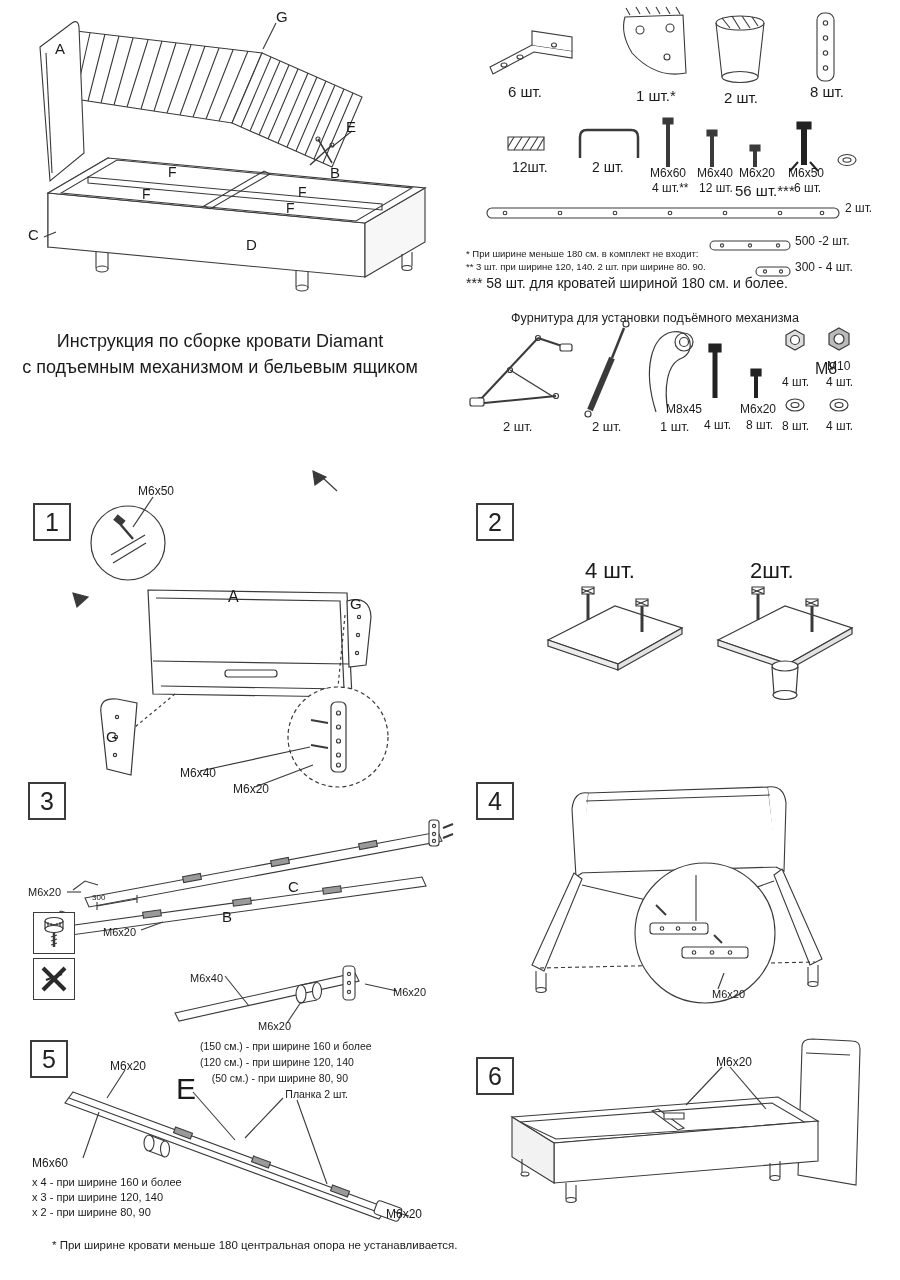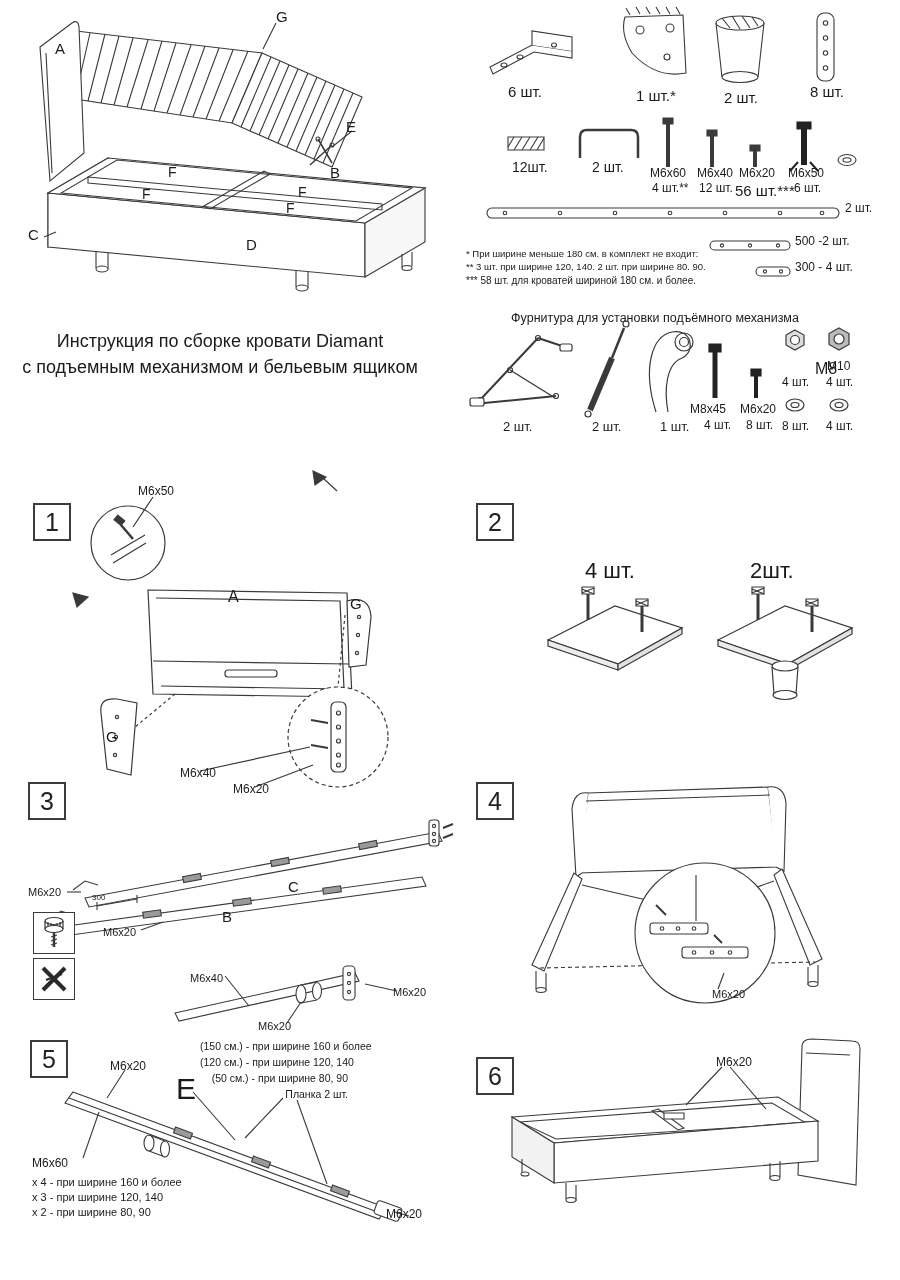--- a/index.html
+++ b/index.html
@@ -173,21 +173,21 @@
   <div class="t" style="left:699px;top:182px;font-size:12px">12 шт.</div>
   <div class="t" style="left:739px;top:167px;font-size:12px">М6х20</div>
   <div class="t" style="left:735px;top:182px;font-size:15px">56 шт.***</div>
   <div class="t" style="left:788px;top:167px;font-size:12px">М6х50</div>
   <div class="t" style="left:794px;top:182px;font-size:12px">6 шт.</div>
   <div class="t" style="left:845px;top:202px;font-size:12px">2 шт.</div>
   <div class="t" style="left:795px;top:235px;font-size:12px">500 -2 шт.</div>
   <div class="t" style="left:795px;top:261px;font-size:12px">300 - 4 шт.</div>
   <div class="t" style="left:466px;top:249px;font-size:9.5px">* При ширине меньше 180 см. в комплект не входит:</div>
   <div class="t" style="left:466px;top:262px;font-size:9.5px">** 3 шт. при ширине 120, 140. 2 шт. при ширине 80. 90.</div>
-  <div class="t" style="left:466px;top:275px;font-size:10px">*** 58 шт. для кроватей шириной 180 см. и более.</div>
+  <div class="t" style="left:466px;top:275px;font-size:14px">*** 58 шт. для кроватей шириной 180 см. и более.</div>
 
   <div class="t ctr" style="left:470px;top:311px;width:370px;font-size:12.5px">Фурнитура для установки подъёмного механизма</div>
   <svg style="left:460px;top:308px" width="440" height="132" viewBox="0 0 440 132">
     <g stroke="#3a3a3a" stroke-width="1.2" fill="none">
       <g>
         <path d="M14,96 L96,88" stroke-width="2"></path>
         <path d="M20,92 L78,30" stroke-width="2"></path>
         <path d="M78,30 L108,40" stroke-width="2"></path>
         <path d="M50,62 L92,88" stroke-width="1.4"></path>
         <circle cx="20" cy="92" r="2.5"></circle>
@@ -231,21 +231,21 @@
       </g>
       <g>
         <ellipse cx="379" cy="97" rx="9" ry="6" fill="#fff"></ellipse>
           <ellipse cx="379" cy="97" rx="4" ry="2.5"></ellipse>
       </g>
     </g>
   </svg>
   <div class="t" style="left:503px;top:420px;font-size:13px">2 шт.</div>
   <div class="t" style="left:592px;top:420px;font-size:13px">2 шт.</div>
   <div class="t" style="left:660px;top:420px;font-size:13px">1 шт.</div>
-  <div class="t" style="left:690px;top:403px;font-size:12px">М8х45</div>
+  <div class="t" style="left:666px;top:403px;font-size:12px">М8х45</div>
   <div class="t" style="left:704px;top:419px;font-size:12px">4 шт.</div>
   <div class="t" style="left:740px;top:403px;font-size:12px">М6х20</div>
   <div class="t" style="left:746px;top:419px;font-size:12px">8 шт.</div>
   <div class="t" style="left:815px;top:360px;font-size:16px">М8</div>
   <div class="t" style="left:782px;top:376px;font-size:12px">4 шт.</div>
   <div class="t" style="left:827px;top:360px;font-size:12px">М10</div>
   <div class="t" style="left:826px;top:376px;font-size:12px">4 шт.</div>
   <div class="t" style="left:782px;top:420px;font-size:12px">8 шт.</div>
   <div class="t" style="left:826px;top:420px;font-size:12px">4 шт.</div>
 
@@ -516,14 +516,15 @@
           <ellipse cx="305" cy="143" rx="5" ry="2.5" fill="#fff"></ellipse>
         <path d="M52,124 L52,138"></path>
           <ellipse cx="55" cy="139" rx="4" ry="2" fill="#fff"></ellipse>
       </g>
       <line x1="252" y1="32" x2="216" y2="70"></line>
       <line x1="260" y1="32" x2="296" y2="74"></line>
     </g>
   </svg>
   <div class="t" style="left:716px;top:1056px;font-size:12px">М6х20</div>
 
+  <div class="t" style="left:52px;top:1239px;font-size:11.5px">* При ширине кровати меньше 180 центральная опора не устанавливается.</div>
 
 </div>
 
 </body></html>

